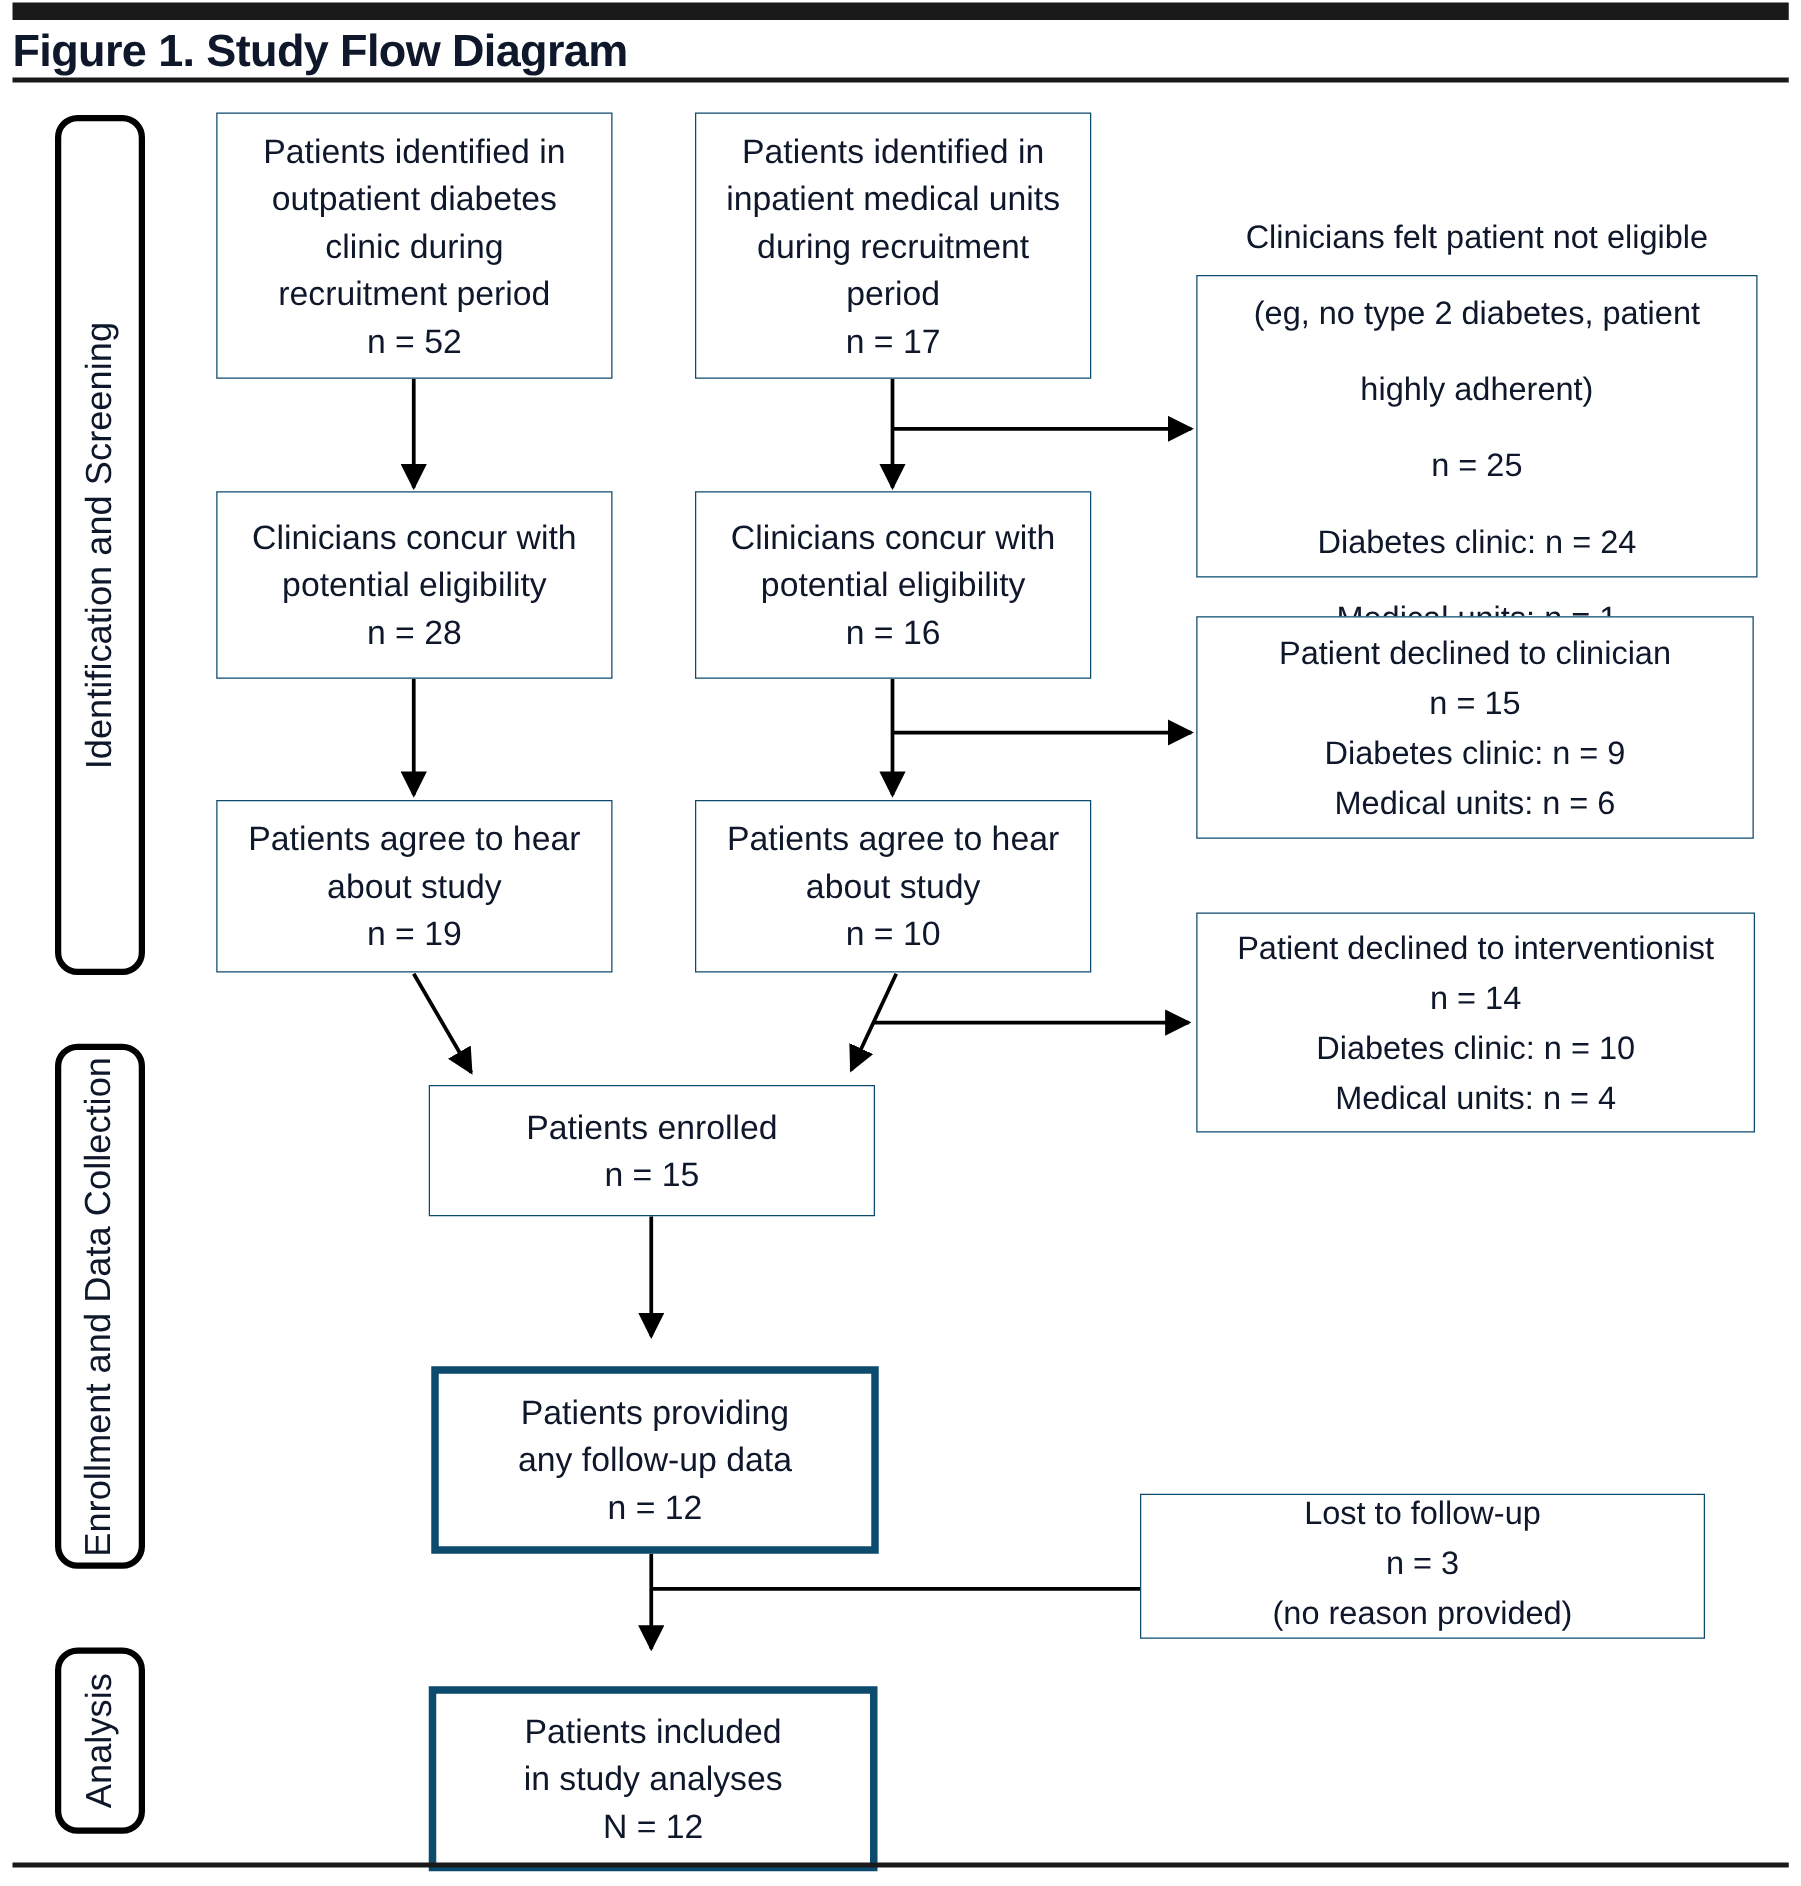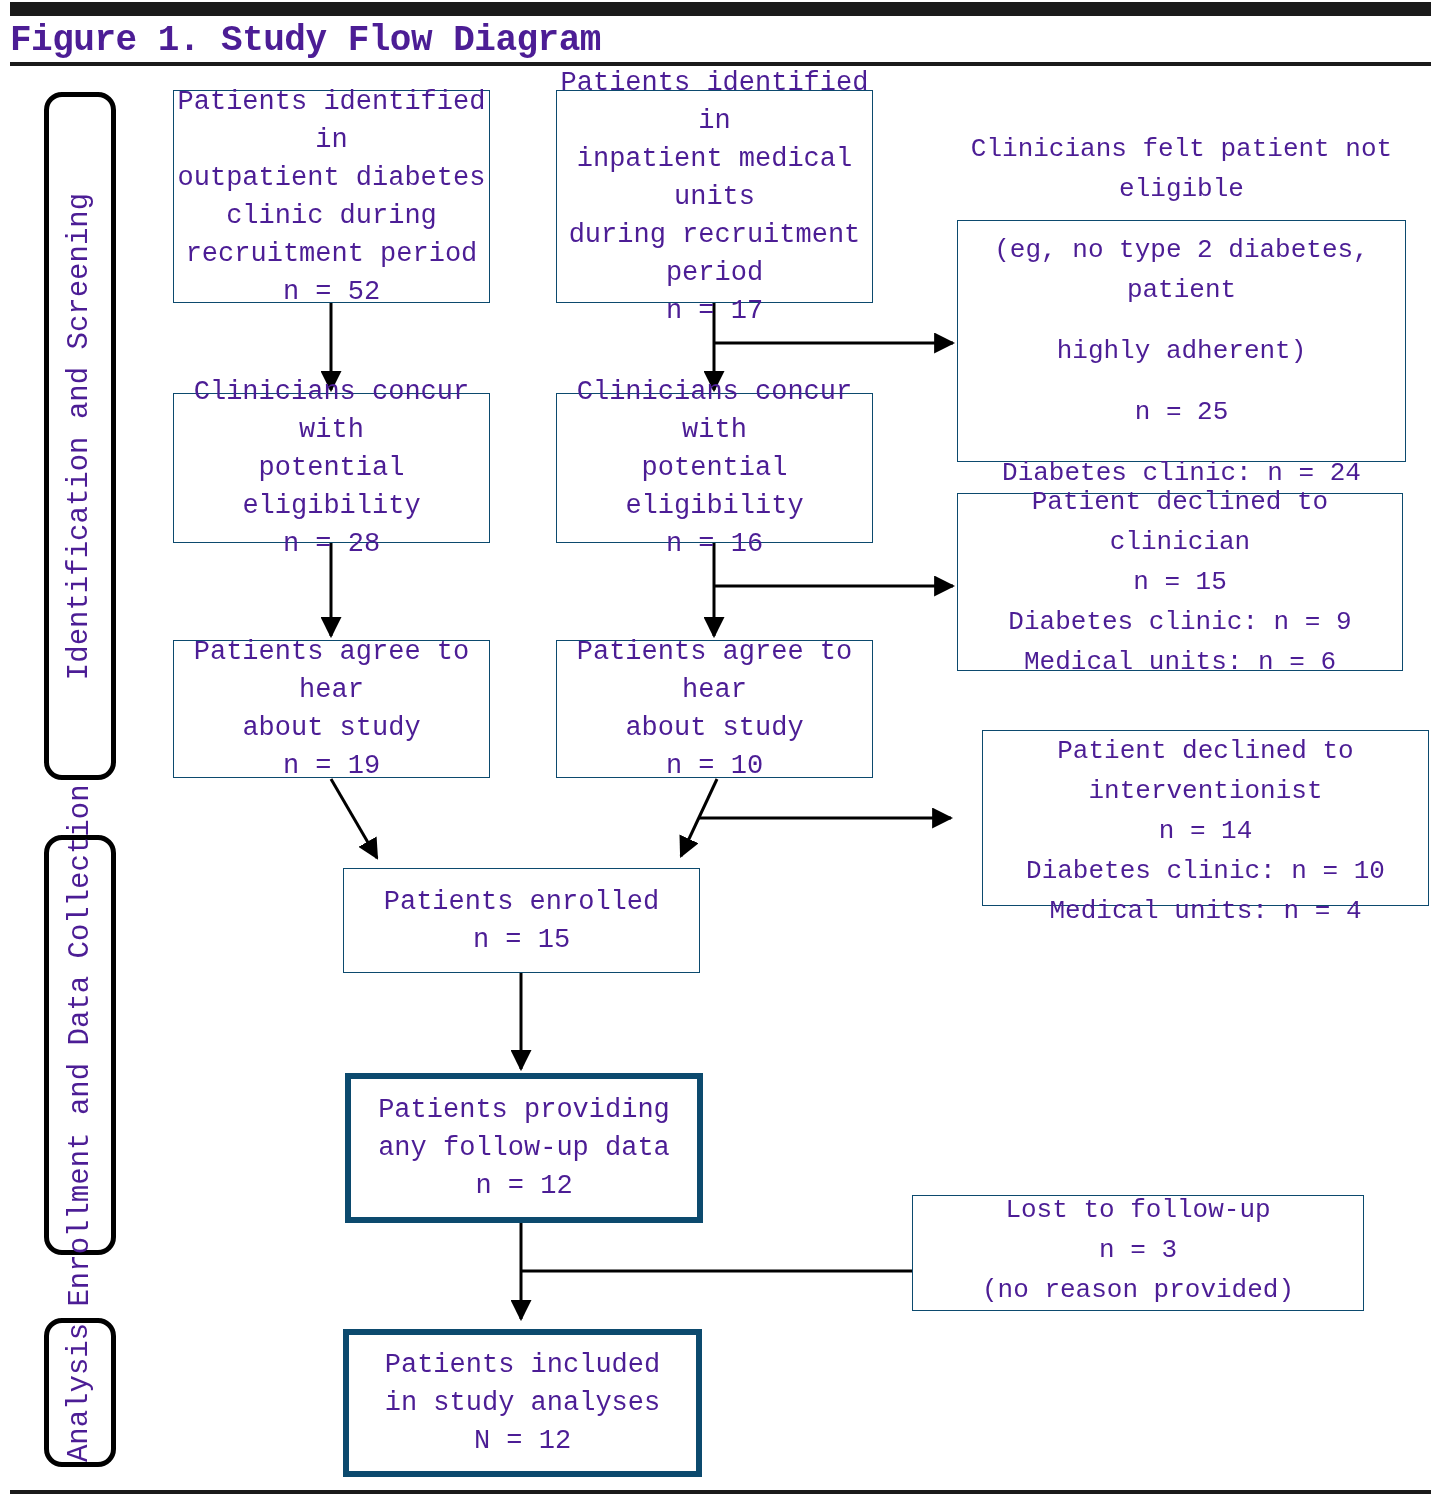--- a/index.html
+++ b/index.html
@@ -1,18 +1,18 @@
 <!DOCTYPE html>
 <html><head>
 <meta charset="utf-8">
 <style>
   html,body { margin:0; padding:0; background:#ffffff; }
   .canvas {
     position:relative; width:1441px; height:1509px; background:#ffffff;
-    font-family:Liberation Mono, monospace; color:#4c1d95; overflow:hidden;
+    font-family:Liberation Sans, sans-serif; color:#0f172a; overflow:hidden;
   }
   
   .rule-top    { position:absolute; left:10px; width:1421px; top:2px;    height:14px; background:#1a1a1a; }
   .rule-under  { position:absolute; left:10px; width:1421px; top:62px;   height:4px;  background:#1a1a1a; }
   .rule-bottom { position:absolute; left:10px; width:1421px; top:1490px; height:4px;  background:#1a1a1a; }
   .title { position:absolute; left:10px; top:20px; font-size:36px; font-weight:bold; letter-spacing:-0.5px; white-space:nowrap; }
 
   
   .section {
     position:absolute; left:44px; width:72px; box-sizing:border-box;
@@ -23,36 +23,36 @@
   #sec-id  { top:92px;  height:688px; }
   #sec-enr { top:835px; height:420px; }
   #sec-ana { top:1318px; height:149px; }
 
   
   .box {
     position:absolute; box-sizing:border-box; background:#fff; border:1px solid #0c4a6e;
     display:flex; flex-direction:column; align-items:center; justify-content:center;
     text-align:center; font-size:27px; line-height:38px;
   }
-  .box.thick { border-width:6px; }
+  .box.thick { border-width:6px;margin-top:20px; }
   .box.excl  { font-size:26px; line-height:40px; }
 
   #bx-outpatient { left:173px; top:90px;  width:317px; height:213px; }
   #bx-inpatient  { left:556px; top:90px;  width:317px; height:213px; }
   #bx-concur-out { left:173px; top:393px; width:317px; height:150px; }
   #bx-concur-in  { left:556px; top:393px; width:317px; height:150px; }
   #bx-agree-out  { left:173px; top:640px; width:317px; height:138px; }
   #bx-agree-in   { left:556px; top:640px; width:317px; height:138px; }
   #bx-enrolled   { left:343px; top:868px; width:357px; height:105px; }
   #bx-followup   { left:345px; top:1073px; width:358px; height:150px; }
   #bx-analyses   { left:343px; top:1329px; width:359px; height:148px; }
 
   #bx-x1 { left:957px; top:220px;  width:449px; height:242px;gap:21px; }
   #bx-x2 { left:957px; top:493px;  width:446px; height:178px; }
-  #bx-x3 { left:982px; top:730px;  width:447px; height:176px;justify-content:space-between; }
+  #bx-x3 { left:957px; top:730px;  width:447px; height:176px; }
   #bx-x4 { left:912px; top:1195px; width:452px; height:116px;justify-content:flex-end; }
 
   svg.connectors { position:absolute; left:0; top:0; pointer-events:none; }
 </style>
 </head>
 <body>
 
 <div class="canvas">
 
   <div class="rule-top"></div>

